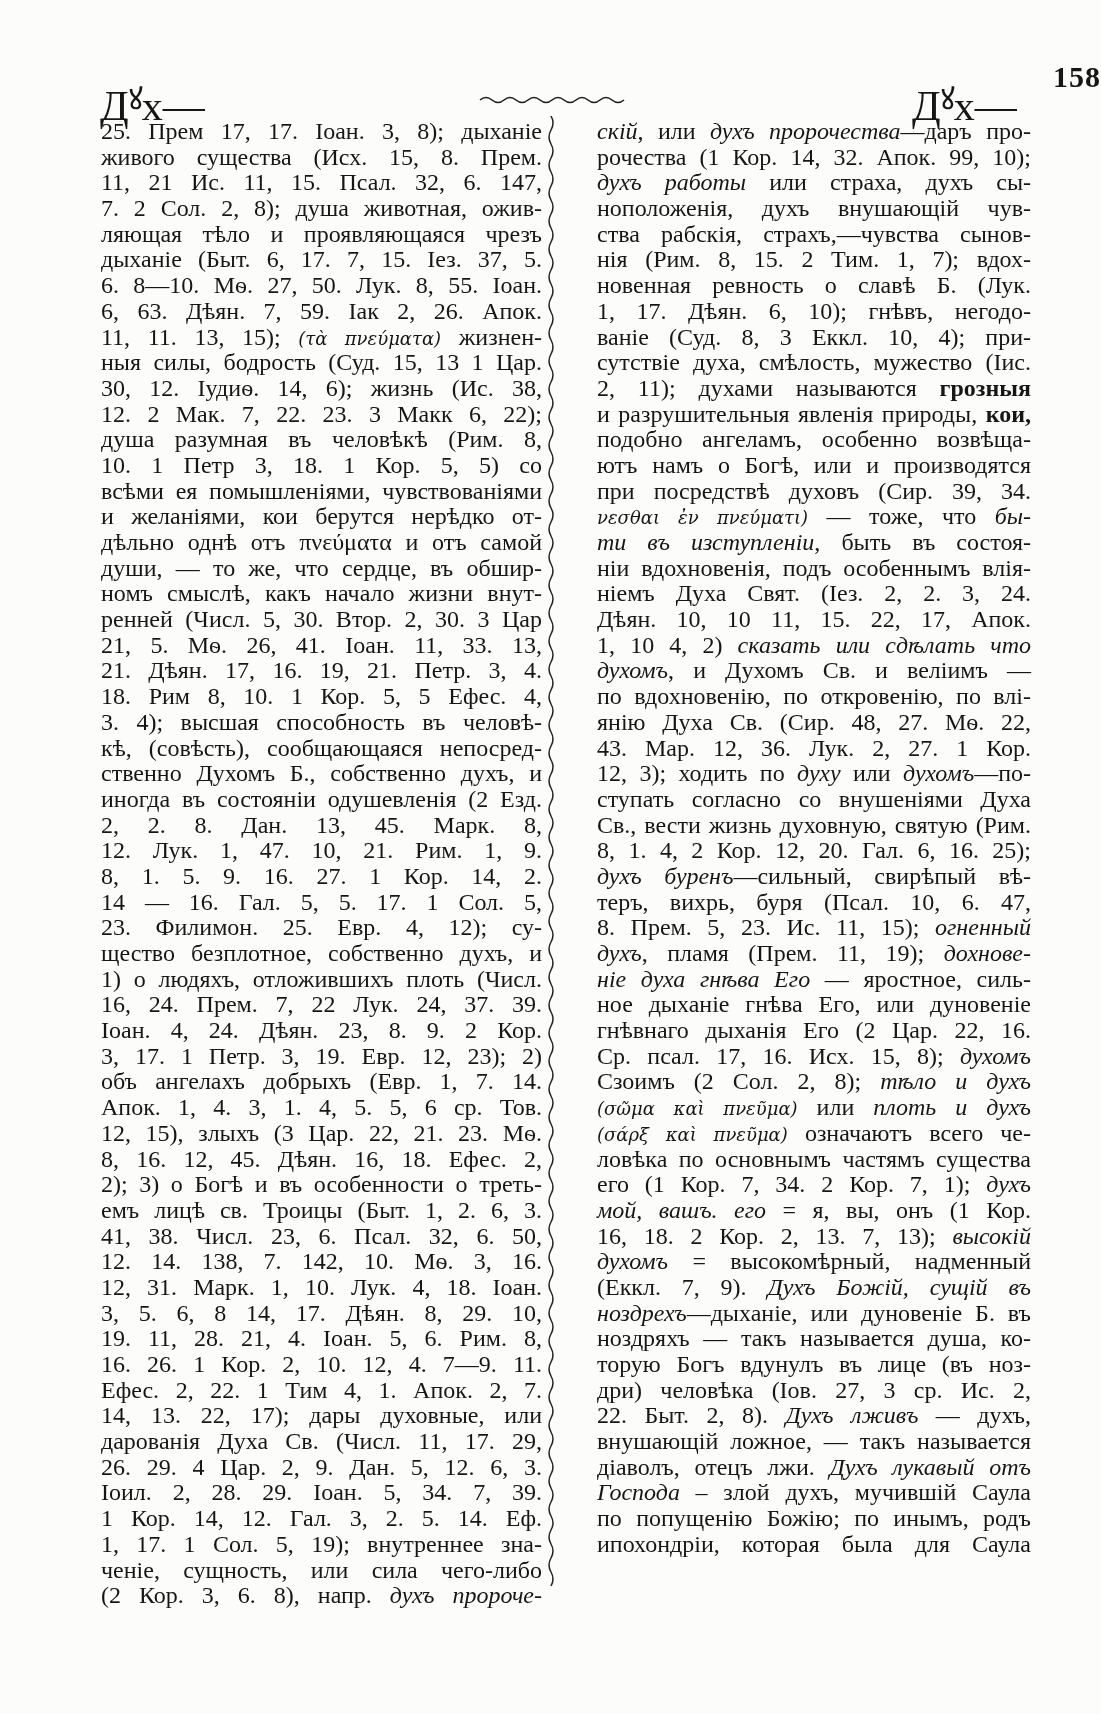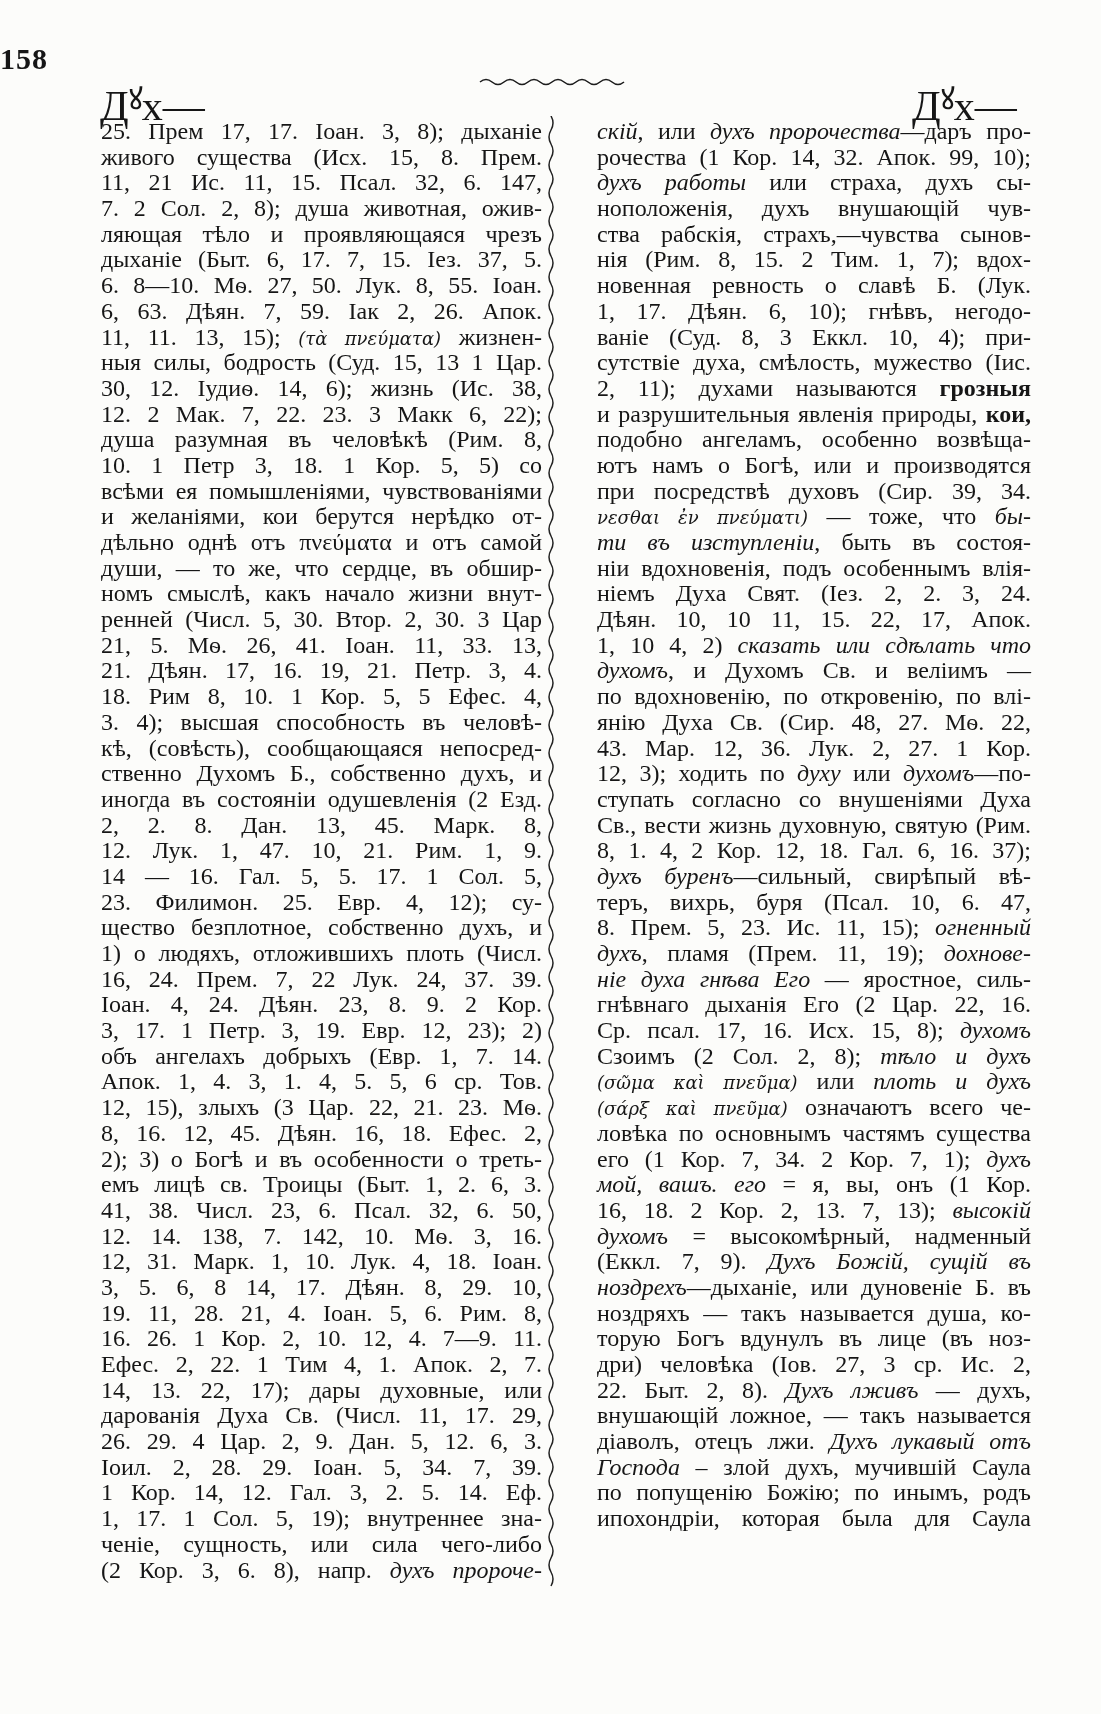--- a/index.html
+++ b/index.html
@@ -4,21 +4,21 @@
 <style>
   html,body{margin:0;padding:0;}
   body{
     width:1101px;height:1714px;position:relative;
     background:#fcfcfa;
     font-family:"Liberation Serif","DejaVu Serif",serif;
     color:#161616;
     overflow:hidden;
   }
   .pageno-wrap{
-    position:absolute;left:0;top:44px;width:1101px;text-align:left;
+    position:absolute;left:0;top:62px;width:1101px;text-align:right;
   }
   .pageno{
     font-size:30px;font-weight:bold;letter-spacing:1px;line-height:30px;
   }
   .flourish{display:block;margin:2px auto 0 auto;}
   .rh{
     position:absolute;top:83px;font-size:42px;line-height:46px;
     font-weight:500;white-space:nowrap;
   }
   .rh-left{left:100px;}
@@ -83,20 +83,21 @@
     <div class="line">ренней (Числ. 5, 30. Втор. 2, 30. 3 Цар</div>
     <div class="line">21, 5. Мѳ. 26, 41. Іоан. 11, 33. 13,</div>
     <div class="line">21. Дѣян. 17, 16. 19, 21. Петр. 3, 4.</div>
     <div class="line">18. Рим 8, 10. 1 Кор. 5, 5 Ефес. 4,</div>
     <div class="line">3. 4); высшая способность въ человѣ-</div>
     <div class="line">кѣ, (совѣсть), сообщающаяся непосред-</div>
     <div class="line">ственно Духомъ Б., собственно духъ, и</div>
     <div class="line">иногда въ состояніи одушевленія (2 Езд.</div>
     <div class="line">2, 2. 8. Дан. 13, 45. Марк. 8,</div>
     <div class="line">12. Лук. 1, 47. 10, 21. Рим. 1, 9.</div>
+    <div class="line">8, 1. 5. 9. 16. 27. 1 Кор. 14, 2.</div>
     <div class="line">14 — 16. Гал. 5, 5. 17. 1 Сол. 5,</div>
     <div class="line">23. Филимон. 25. Евр. 4, 12); су-</div>
     <div class="line">щество безплотное, собственно духъ, и</div>
     <div class="line">1) о людяхъ, отложившихъ плоть (Числ.</div>
     <div class="line">16, 24. Прем. 7, 22 Лук. 24, 37. 39.</div>
     <div class="line">Іоан. 4, 24. Дѣян. 23, 8. 9. 2 Кор.</div>
     <div class="line">3, 17. 1 Петр. 3, 19. Евр. 12, 23); 2)</div>
     <div class="line">объ ангелахъ добрыхъ (Евр. 1, 7. 14.</div>
     <div class="line">Апок. 1, 4. 3, 1. 4, 5. 5, 6 ср. Тов.</div>
     <div class="line">12, 15), злыхъ (3 Цар. 22, 21. 23. Мѳ.</div>
@@ -141,26 +142,27 @@
     <div class="line">ніемъ Духа Свят. (Іез. 2, 2. 3, 24.</div>
     <div class="line">Дѣян. 10, 10 11, 15. 22, 17, Апок.</div>
     <div class="line">1, 10 4, 2) <i>сказать или сдѣлать что</i></div>
     <div class="line"><i>духомъ</i>, и Духомъ Св. и веліимъ —</div>
     <div class="line">по вдохновенію, по откровенію, по влі-</div>
     <div class="line">янію Духа Св. (Сир. 48, 27. Мѳ. 22,</div>
     <div class="line">43. Мар. 12, 36. Лук. 2, 27. 1 Кор.</div>
     <div class="line">12, 3); ходить по <i>духу</i> или <i>духомъ</i>—по-</div>
     <div class="line">ступать согласно со внушеніями Духа</div>
     <div class="line">Св., вести жизнь духовную, святую (Рим.</div>
-    <div class="line">8, 1. 4, 2 Кор. 12, 18. Гал. 6, 16. 37);</div>
+    <div class="line">8, 1. 4, 2 Кор. 12, 20. Гал. 6, 16. 25);</div>
     <div class="line"><i>духъ буренъ</i>—сильный, свирѣпый вѣ-</div>
     <div class="line">теръ, вихрь, буря (Псал. 10, 6. 47,</div>
     <div class="line">8. Прем. 5, 23. Ис. 11, 15); <i>огненный</i></div>
     <div class="line"><i>духъ</i>, пламя (Прем. 11, 19); <i>дохнове-</i></div>
     <div class="line"><i>ніе духа гнѣва Его</i> — яростное, силь-</div>
+    <div class="line">ное дыханіе гнѣва Его, или дуновеніе</div>
     <div class="line">гнѣвнаго дыханія Его (2 Цар. 22, 16.</div>
     <div class="line">Ср. псал. 17, 16. Исх. 15, 8); <i>духомъ</i></div>
     <div class="line">Сзоимъ (2 Сол. 2, 8); <i>тѣло и духъ</i></div>
     <div class="line"><span class="greek">(σῶμα καὶ πνεῦμα)</span> или <i>плоть и духъ</i></div>
     <div class="line"><span class="greek">(σάρξ καὶ πνεῦμα)</span> означаютъ всего че-</div>
     <div class="line">ловѣка по основнымъ частямъ существа</div>
     <div class="line">его (1 Кор. 7, 34. 2 Кор. 7, 1); <i>духъ</i></div>
     <div class="line"><i>мой, вашъ. его</i> = я, вы, онъ (1 Кор.</div>
     <div class="line">16, 18. 2 Кор. 2, 13. 7, 13); <i>высокій</i></div>
     <div class="line"><i>духомъ</i> = высокомѣрный, надменный</div>

